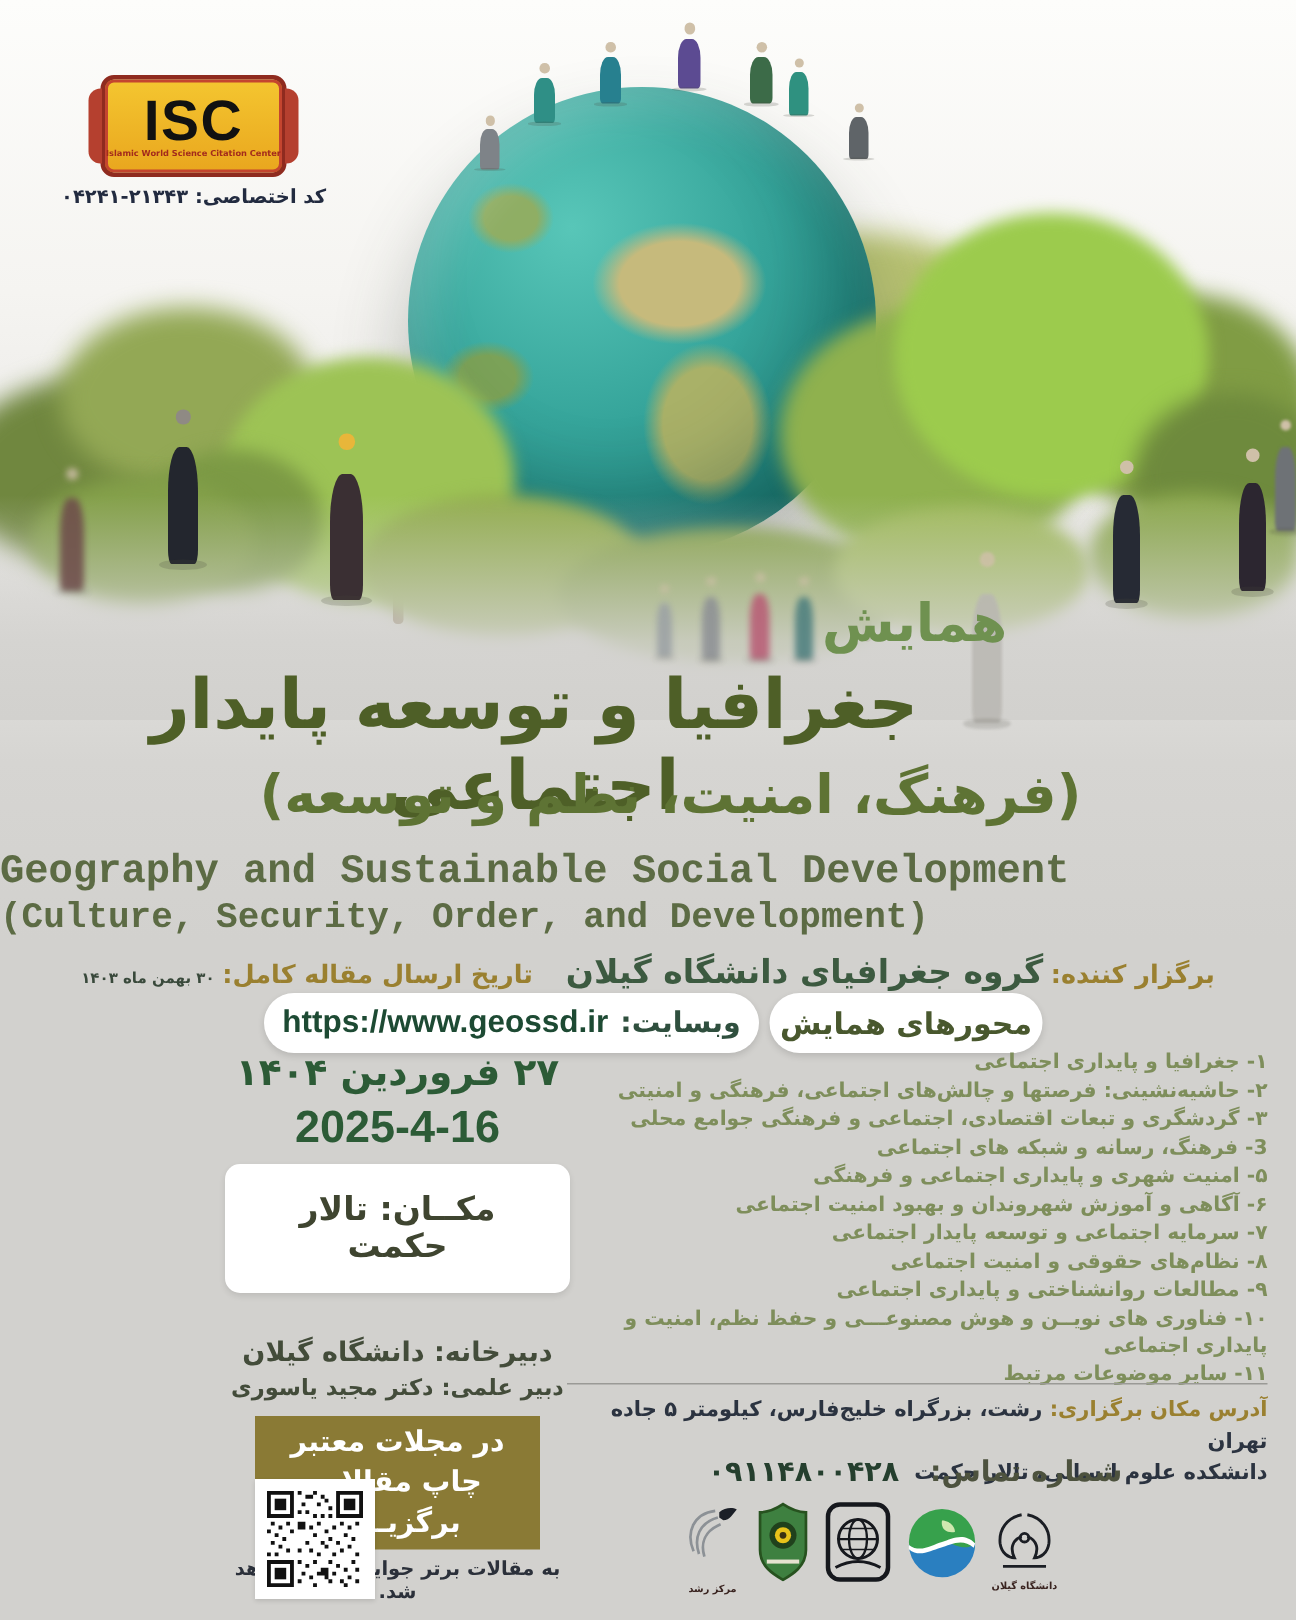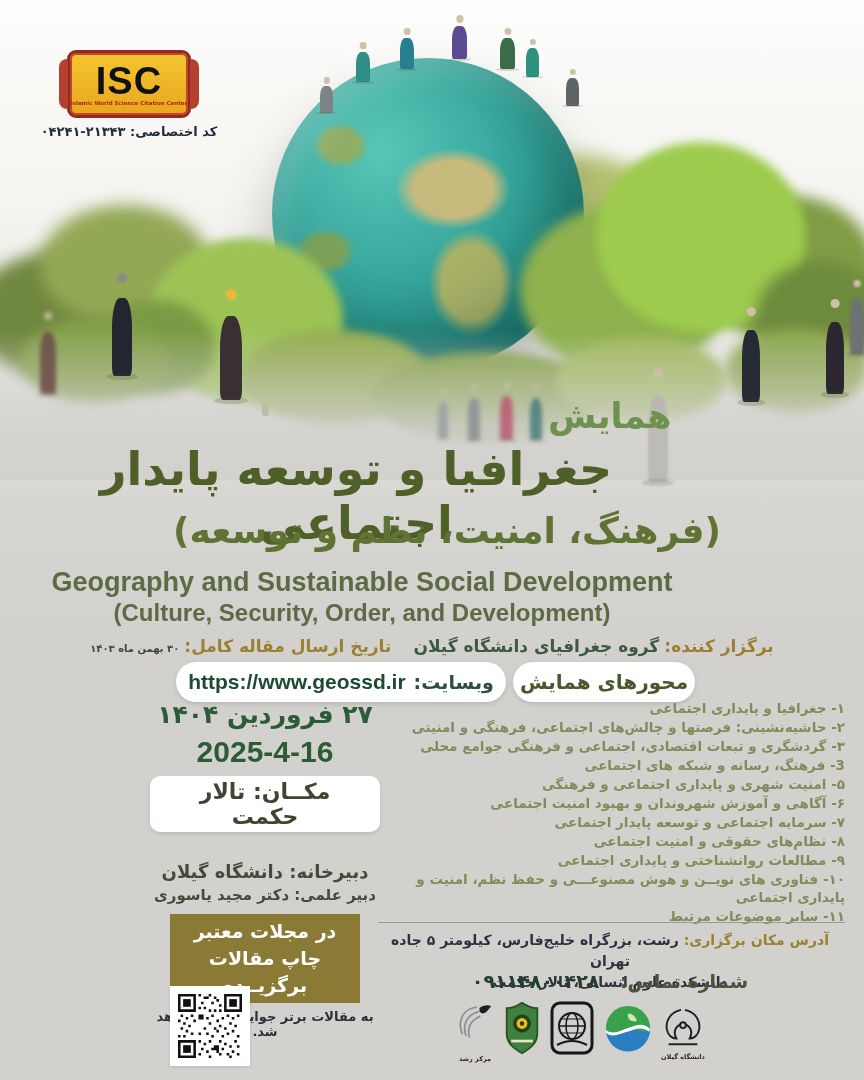--- a/index.html
+++ b/index.html
@@ -36,53 +36,53 @@
   .isc-logo::after{right:-11px;border-radius:0 8px 8px 0;}
   .isc-text{font-family:"Liberation Sans",sans-serif;font-weight:bold;font-size:38px;line-height:36px;color:#111;letter-spacing:1px;}
   .isc-sub{font-size:5.5px;color:#a32b1c;font-weight:bold;margin-top:1px;}
   .isc-code{margin-top:6px;direction:rtl;font-size:13px;font-weight:bold;color:#222b40;}
   
   .kicker{position:absolute;left:548px;top:396px;z-index:10;font-size:35px;font-weight:bold;color:#6f9150;direction:rtl;}
   .title-fa{position:absolute;left:0;top:442px;width:712px;z-index:10;text-align:center;direction:rtl;
     font-size:46px;font-weight:bold;color:#4e5f27;}
   .subtitle-fa{position:absolute;left:15px;top:510px;width:864px;z-index:10;text-align:center;direction:rtl;
     font-size:36px;font-weight:bold;color:#5e7334;}
-  .title-en,.subtitle-en{position:absolute;left:0;width:724px;z-index:10;text-align:center;
-    font-family:Liberation Sans, sans-serif;font-weight:bold;color:#5c6b44;}
+  .title-en,.subtitle-en{position:absolute;left:0;width:724px;z-index:10;
+    font-family:Liberation Mono, monospace;font-weight:bold;color:#5c6b44;}
   .title-en{top:567px;font-size:27px;}
   .subtitle-en{top:599px;font-size:24px;}
   .organizer{position:absolute;left:0;top:636px;width:864px;z-index:10;direction:rtl;display:flex;justify-content:center;gap:22px;align-items:baseline;}
   .organizer .lab{color:#9a8030;font-weight:bold;font-size:17px;}
-  .organizer .val{color:#3c5a40;font-weight:bold;font-size:17px;}
+  .organizer .val{color:#3c5a40;font-weight:bold;font-size:22px;}
   .organizer .val2{color:#39493b;font-weight:bold;font-size:10px;}
   
   .pill{position:absolute;top:662px;height:40px;background:#fff;border-radius:21px;z-index:10;
     display:flex;align-items:center;justify-content:center;gap:8px;box-shadow:0 2px 5px rgba(0,0,0,.13);direction:rtl;}
   .pill-web{left:176px;width:330px;}
   .pill-web .lab{font-size:19px;font-weight:bold;color:#2f4f3e;}
   .pill-web .url{font-family:"Liberation Sans",sans-serif;font-size:21px;font-weight:bold;color:#1d4a33;}
   .pill-topics{left:513px;width:182px;font-size:20px;font-weight:bold;color:#49582e;}
   
   .leftcol{position:absolute;left:150px;top:700px;width:230px;z-index:10;text-align:center;direction:rtl;}
   .date-fa{font-size:25px;font-weight:bold;color:#2c5b36;}
   .date-en{font-family:"Liberation Sans",sans-serif;font-size:30px;font-weight:bold;color:#2c5b36;margin-top:6px;}
-  .venue{display:inline-block;margin-top:7px;background:#fff;border-radius:10px;padding:3px 14px;
+  .venue{display:inline-block;margin-top:7px;background:#fff;border-radius:10px;padding:18px 14px;
     font-size:22px;font-weight:bold;color:#3f4530;box-shadow:0 2px 4px rgba(0,0,0,.10);}
   .secretariat{margin-top:29px;font-size:18px;font-weight:bold;color:#434c3a;}
   .chair{margin-top:4px;font-size:15px;font-weight:bold;color:#434c3a;}
   .highlight{margin:10px auto 0;width:186px;background:#8a7a35;color:#fff;font-size:19px;font-weight:bold;
     line-height:27px;padding:4px 2px;}
   .award{margin-top:6px;font-size:13px;font-weight:bold;color:#2b303a;}
   
   .topics{position:absolute;right:19px;top:699px;width:470px;z-index:10;direction:rtl;text-align:right;
     font-size:13.5px;font-weight:bold;color:#7e8e5b;line-height:18px;}
   .topics div{margin-bottom:1px;}
   
   .sep{position:absolute;left:378px;top:922px;width:467px;height:1px;background:#9a9a96;z-index:10;}
-  .address{position:absolute;right:19px;top:930px;width:470px;z-index:10;direction:rtl;text-align:center;
+  .address{position:absolute;right:19px;top:930px;width:470px;z-index:10;direction:rtl;text-align:right;
     font-size:14px;font-weight:bold;color:#2b3340;line-height:21px;}
   .address .lab{color:#9a8030;}
   .phone{position:absolute;right:19px;top:970px;width:470px;z-index:10;direction:rtl;text-align:center;
     font-size:19px;font-weight:bold;color:#4d523e;}
   .phone .num{color:#253f2e;margin-right:14px;}
   .logos{position:absolute;left:455px;top:1000px;z-index:10;display:flex;align-items:flex-start;gap:9px;}
   .logo-item{display:flex;flex-direction:column;align-items:center;}
   .logo-cap{font-size:6.5px;color:#3a2420;font-weight:bold;margin-top:1px;direction:rtl;}
   
   .qr{position:absolute;left:170px;top:986px;width:80px;height:80px;background:#fff;z-index:10;

